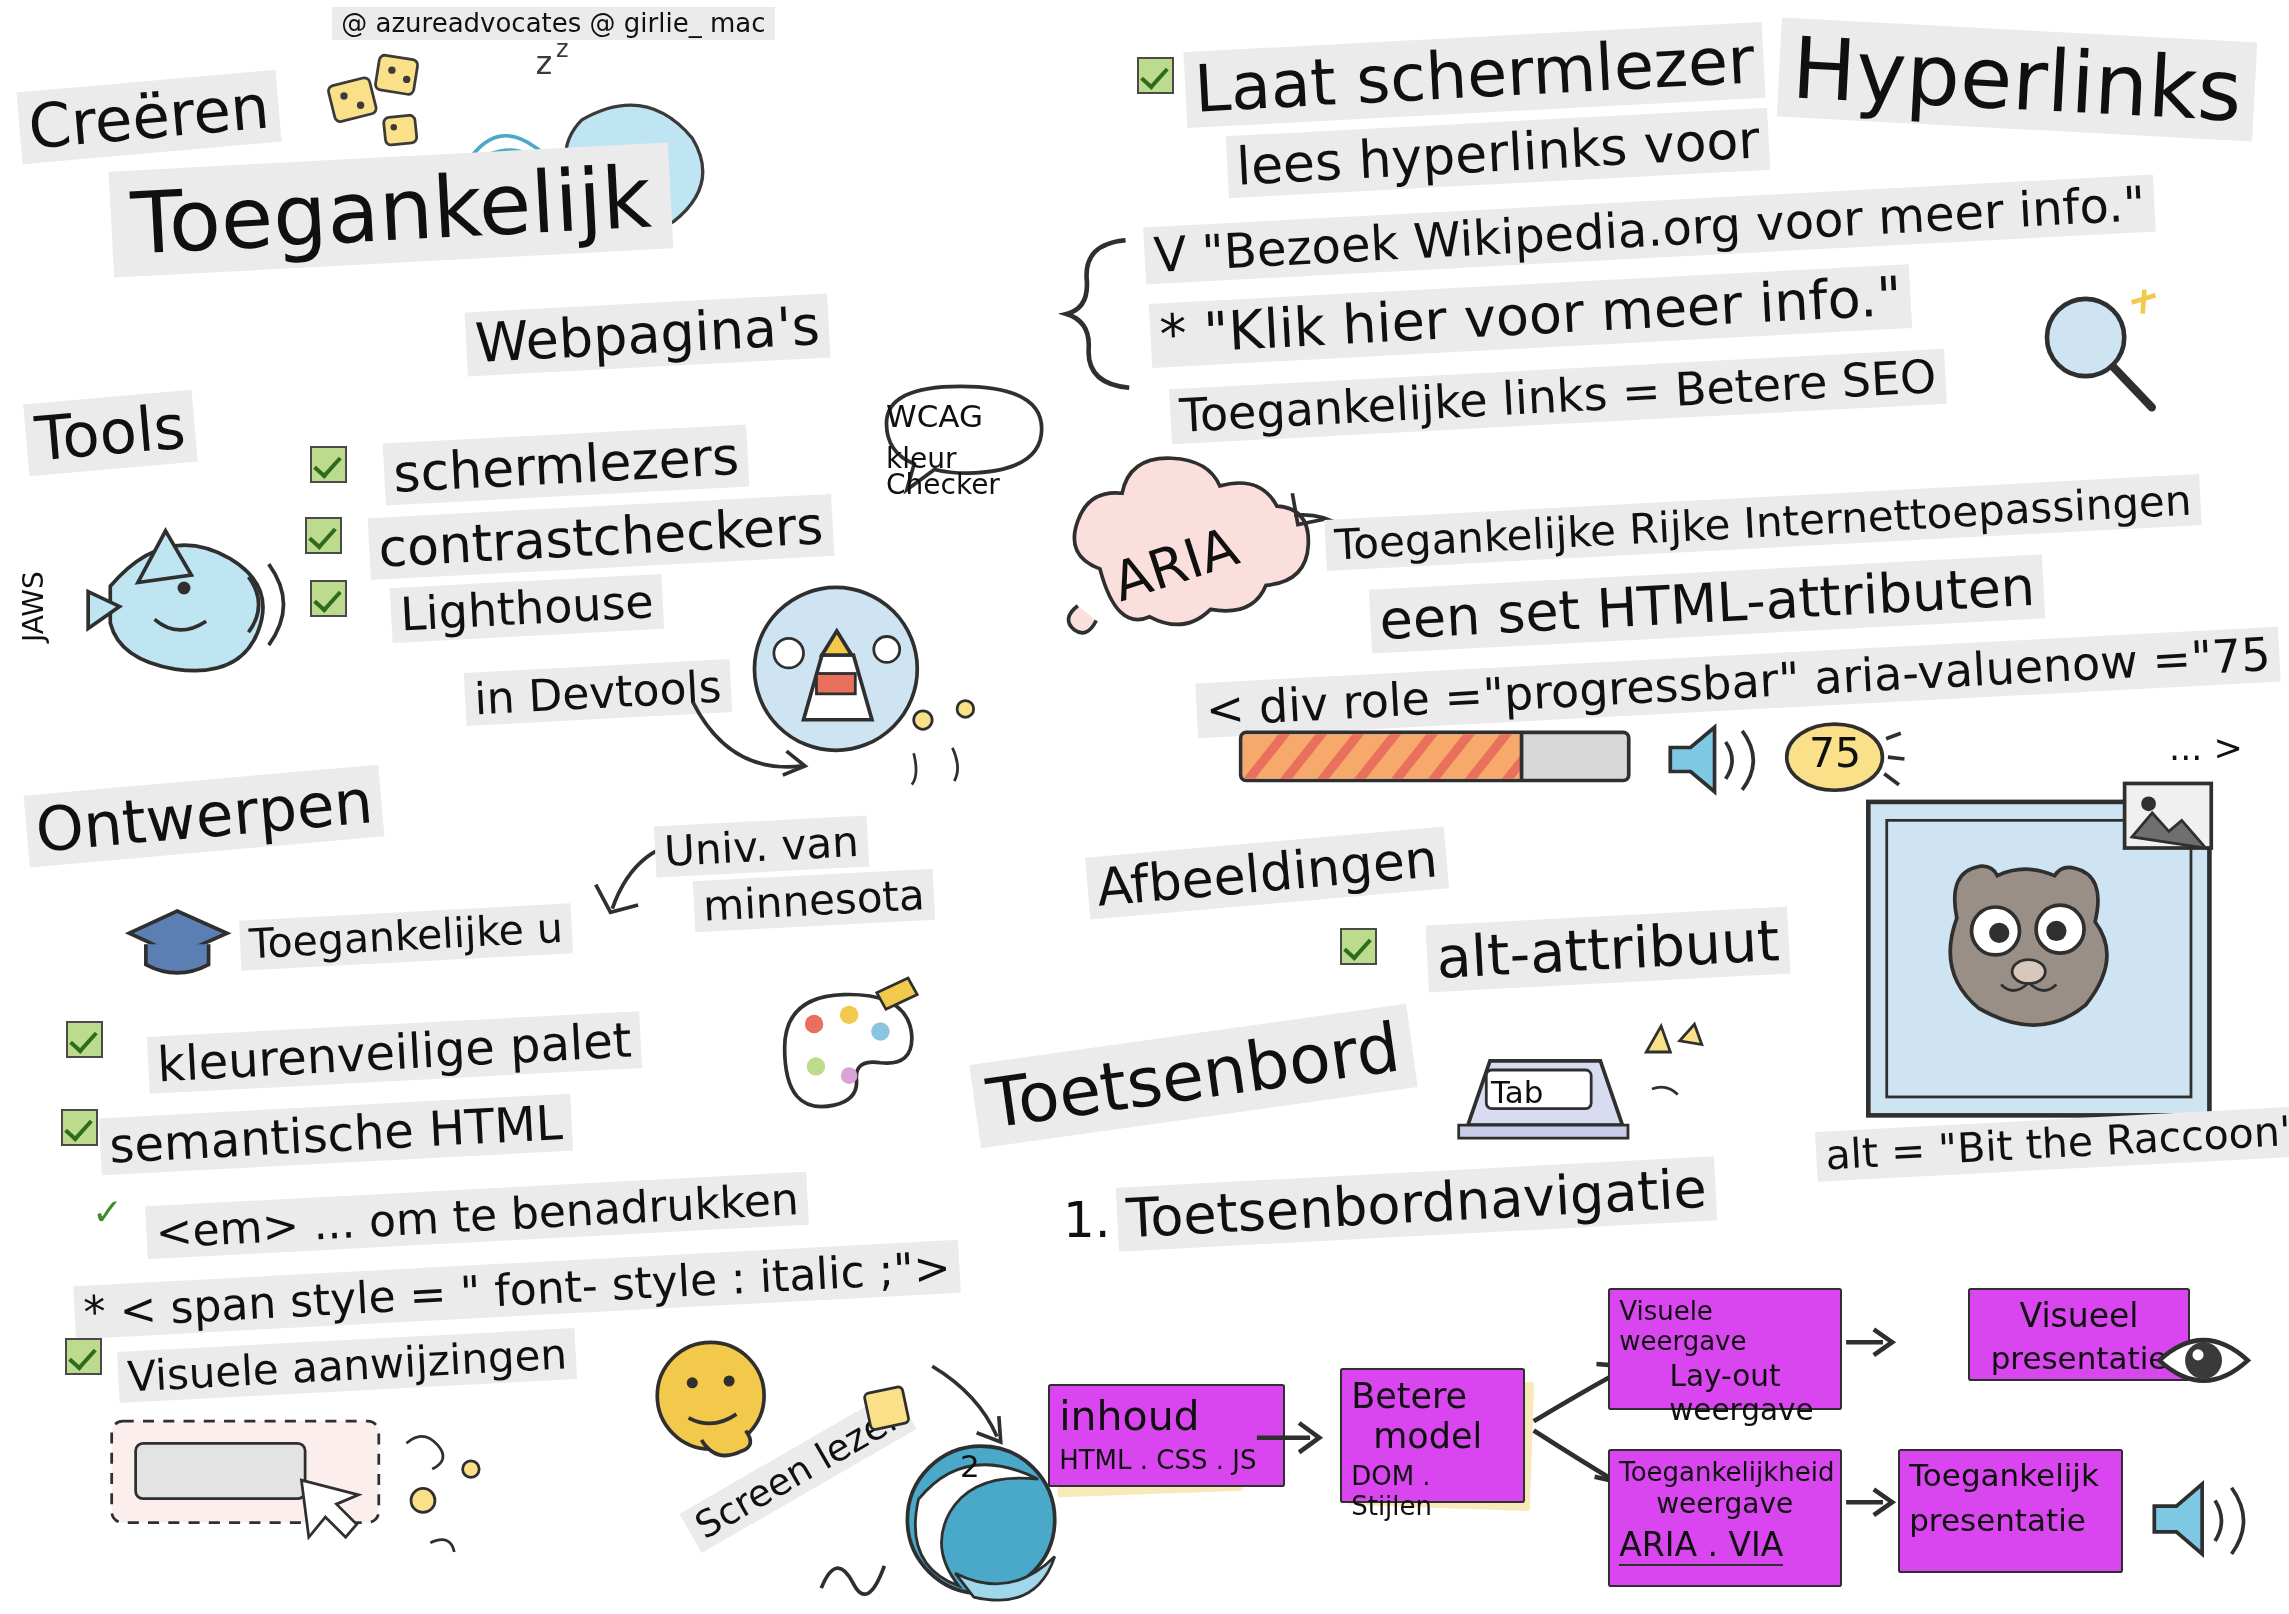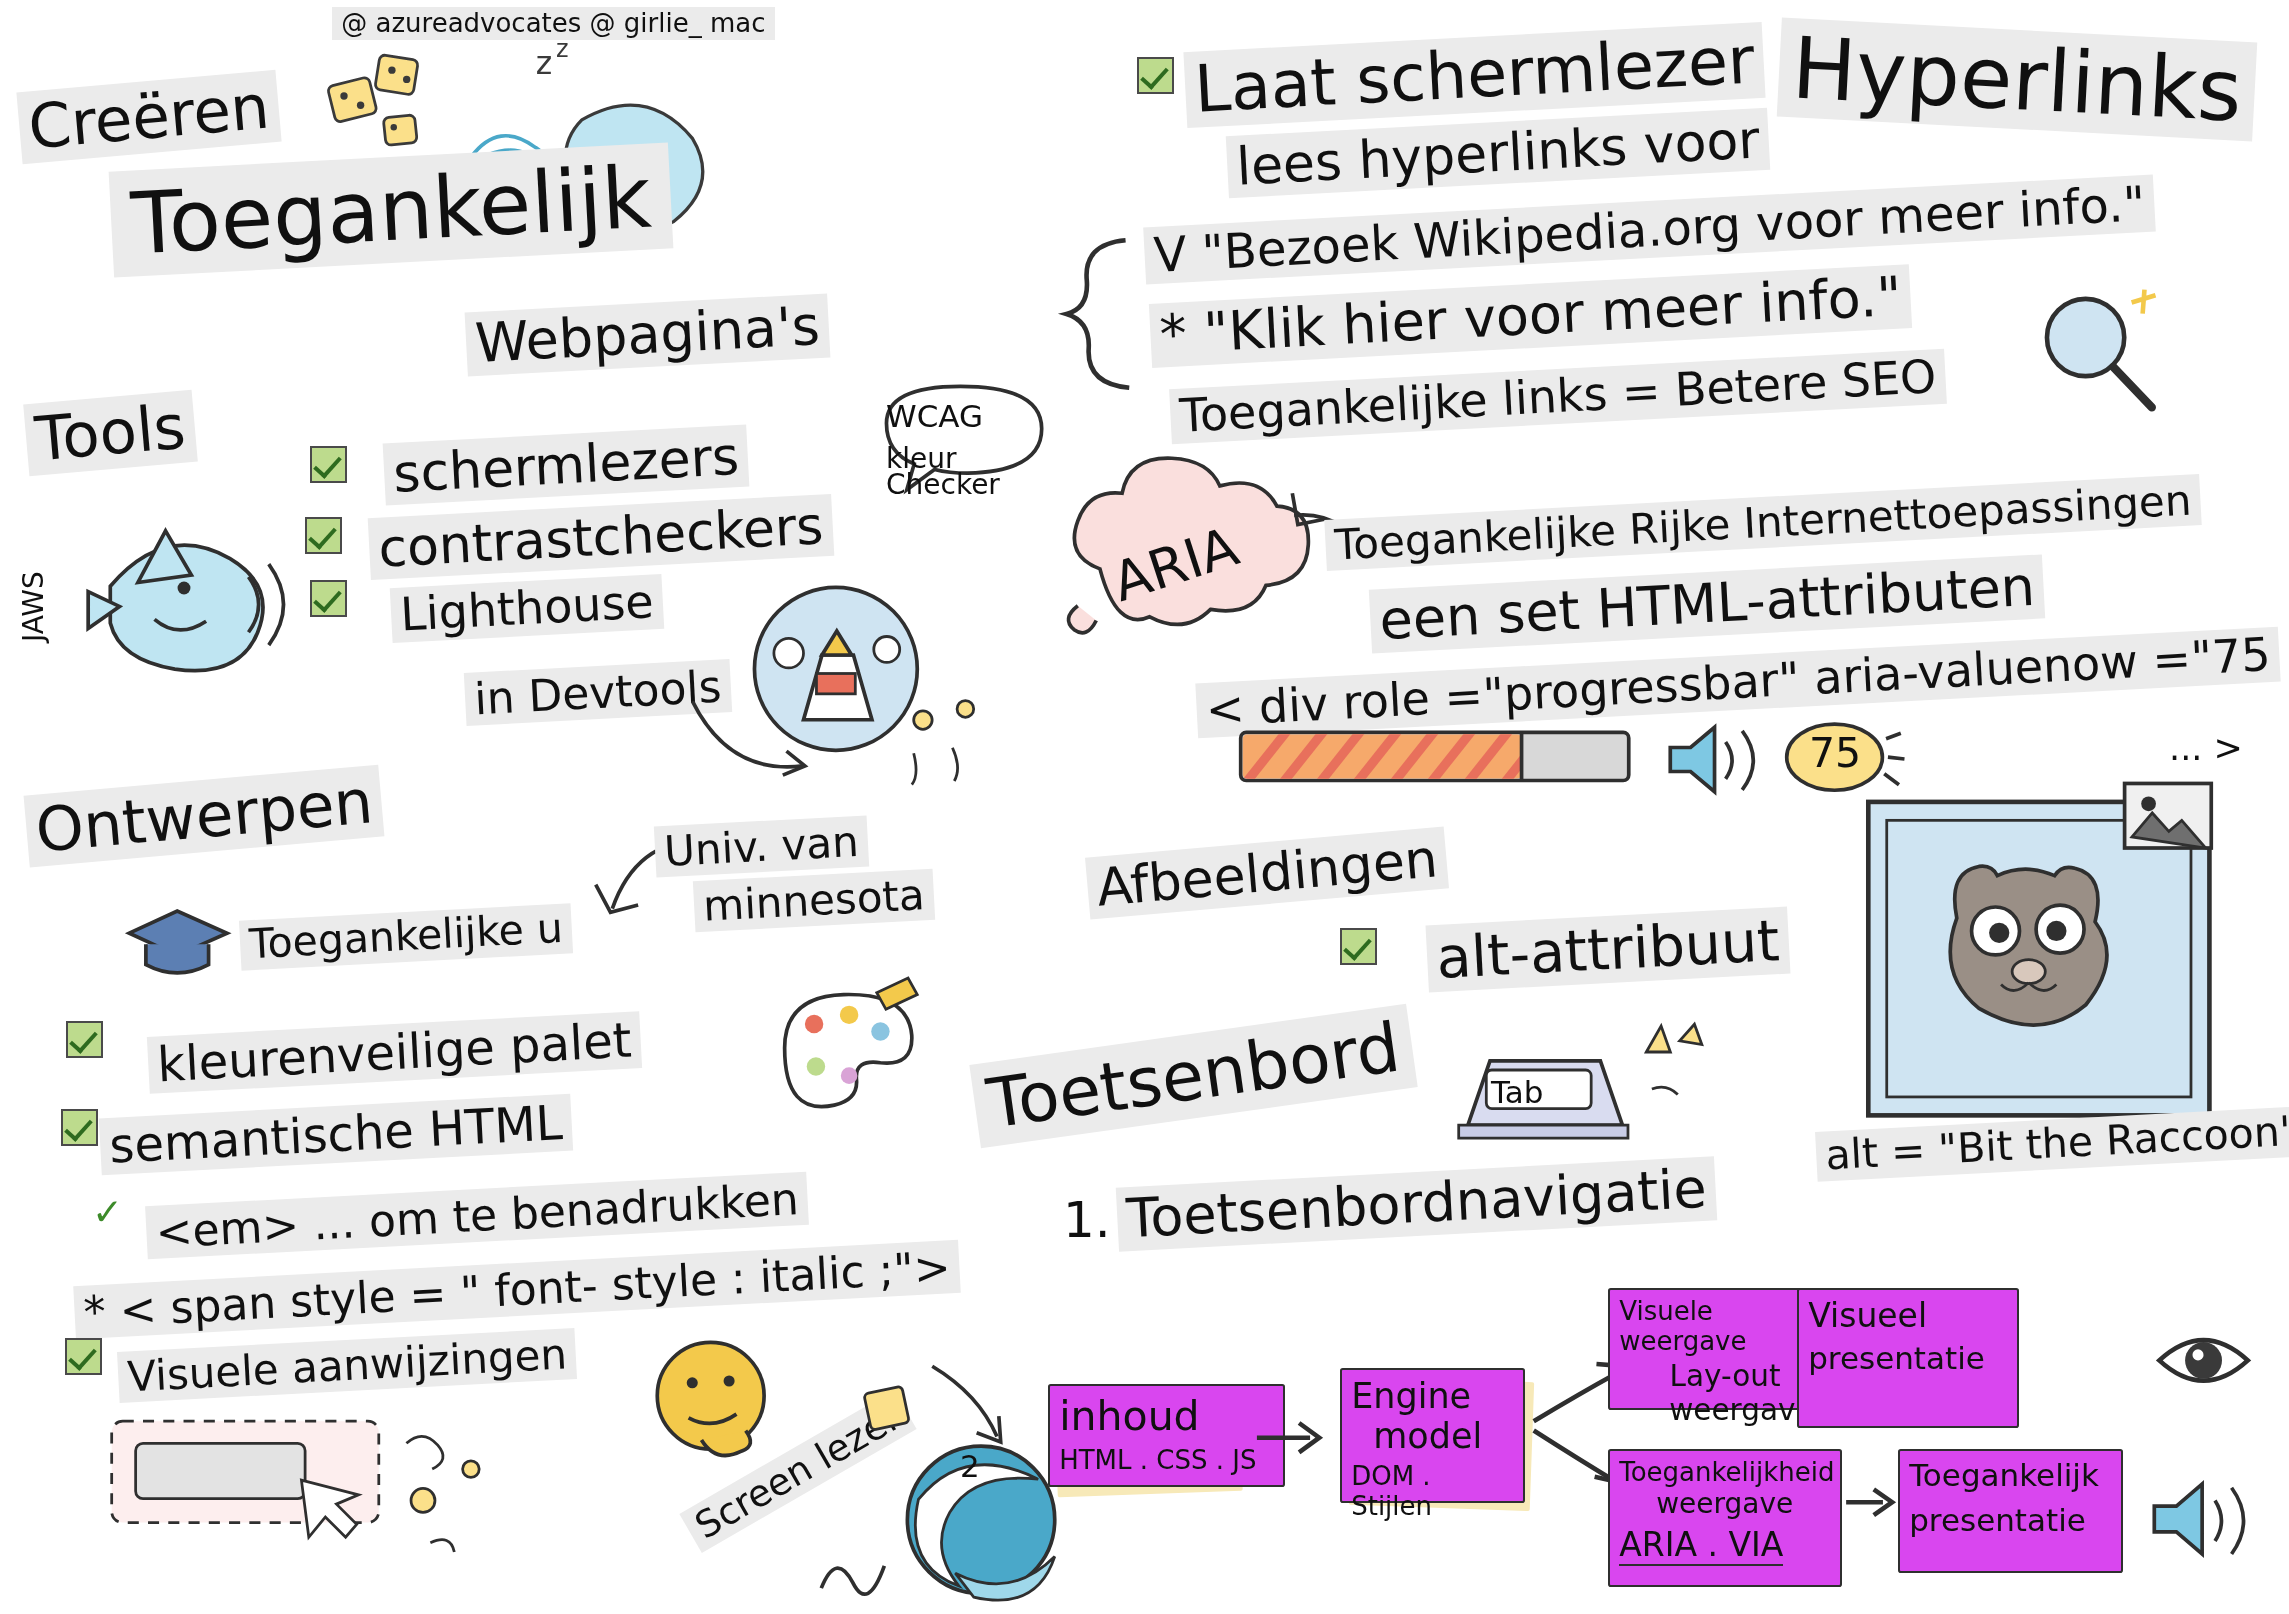--- a/index.html
+++ b/index.html
@@ -362,21 +362,21 @@
     <span class="l2" style="font-size:26px; margin-top:5.5px;">HTML . CSS . JS</span>
   </div>
 
   <svg class="ink" style="left:1253px; top:1412px;" width="83" height="55" viewBox="0 0 90 60">
     <path d="M4 28 h58" stroke="#2f2f2f" stroke-width="5" fill="none"></path>
     <path d="M50 12 l22 16 l-22 16" stroke="#2f2f2f" stroke-width="5" fill="none"></path>
   </svg>
 
   <div class="shadowbox" style="left:1351px; top:1379px; width:181px; height:129px; transform:rotate(2deg);"></div>
   <div class="fbox" style="left:1340px; top:1368px; width:185px; height:135px;">
-    <span class="l1" style="font-size:35px;">Engine</span>
+    <span class="l1" style="font-size:35px;">Betere</span>
     <span class="l1" style="font-size:35px; margin-left:22px;">model</span>
     <span class="l2" style="font-size:26px; margin-top:5.5px;">DOM . Stijlen</span>
   </div>
 
   <svg class="ink" style="left:1530px; top:1329px;" width="120" height="203" viewBox="0 0 130 220">
     <path d="M4 100 q50 -30 90 -52" stroke="#2f2f2f" stroke-width="5" fill="none"></path>
     <path d="M72 38 l26 2 l-10 24" stroke="#2f2f2f" stroke-width="5" fill="none"></path>
     <path d="M4 110 q50 32 90 56" stroke="#2f2f2f" stroke-width="5" fill="none"></path>
     <path d="M70 160 l26 6 l-8 -26" stroke="#2f2f2f" stroke-width="5" fill="none"></path>
   </svg>
@@ -385,21 +385,21 @@
     <span class="l1" style="font-size:26px;">Visuele weergave</span>
     <span class="l1" style="font-size:29.5px; margin-top:3.7px;text-align:center;">Lay-out</span>
     <span class="l1" style="font-size:29.5px; margin-left:50px;">weergave</span>
   </div>
 
   <svg class="ink" style="left:1846px; top:1322px;" width="61" height="46" viewBox="0 0 66 50">
     <path d="M0 22 h40" stroke="#2f2f2f" stroke-width="5" fill="none"></path>
     <path d="M30 8 l20 14 l-20 14" stroke="#2f2f2f" stroke-width="5" fill="none"></path>
   </svg>
 
-  <div class="fbox" style="left:1797px; top:1288px; width:222px; height:140px;">
+  <div class="fbox" style="left:1968px; top:1288px; width:222px; height:93px;text-align:center;">
     <span class="l1" style="font-size:33px;">Visueel</span>
     <span class="l1" style="font-size:31px; margin-top:5.5px;">presentatie</span>
   </div>
 
   <svg class="ink" style="left:2150px; top:1318px;" width="120" height="83" viewBox="0 0 130 90">
     <path d="M10 46 q48 -44 96 0 q-48 44 -96 0 z" fill="#ffffff" stroke="#2f2f2f" stroke-width="5"></path>
     <circle cx="58" cy="46" r="20" fill="#3a3a3a"></circle>
     <circle cx="52" cy="40" r="6" fill="#ffffff"></circle>
   </svg>
 

